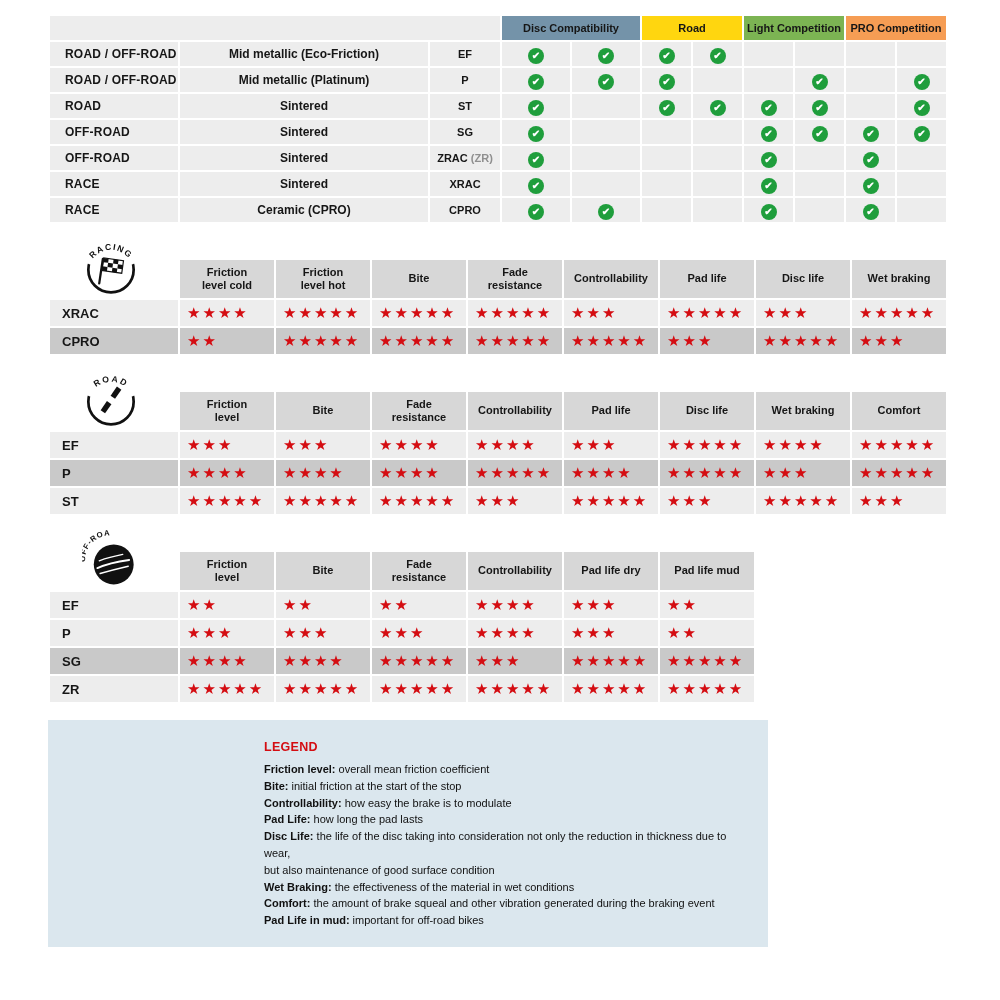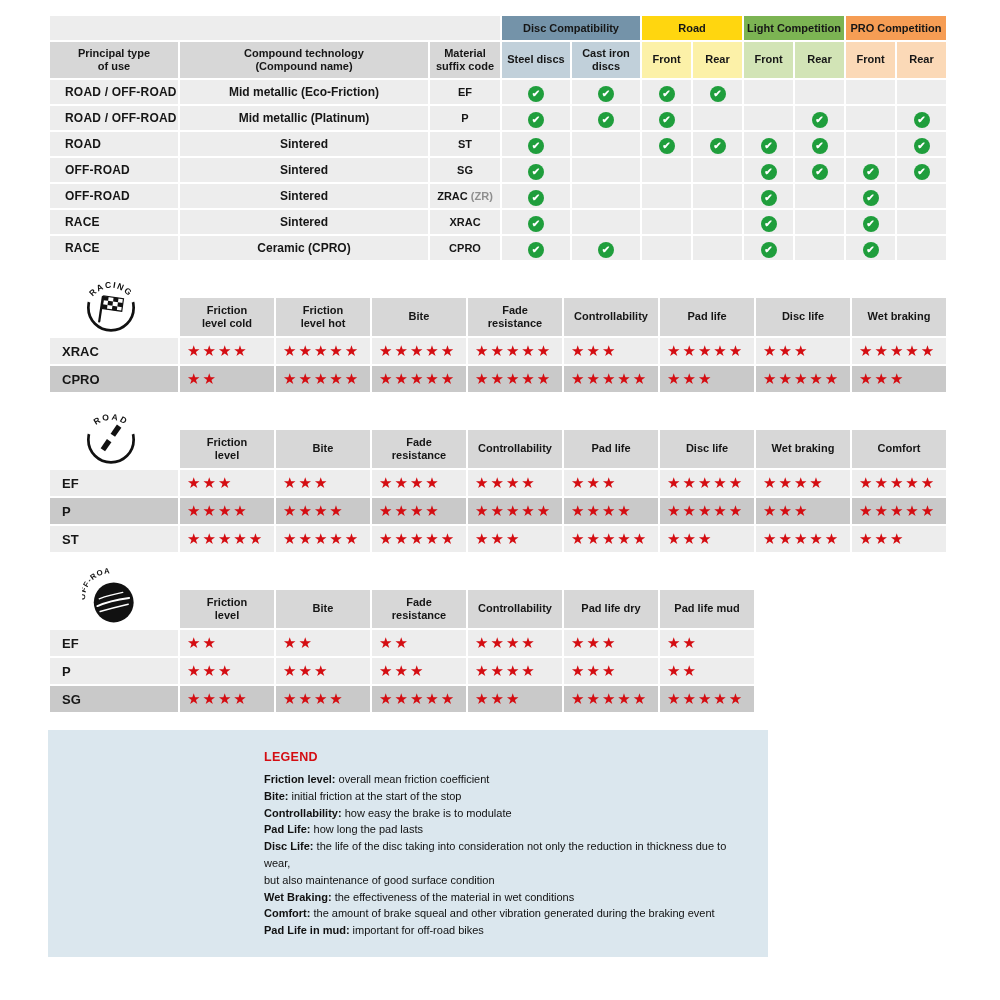--- a/index.html
+++ b/index.html
@@ -87,36 +87,20 @@
         <col style="width:49px">
     </colgroup>
     <thead>
         <tr>
           <td colspan="3" class="blank"></td>
           <th colspan="2" class="ghead g-disc">Disc Compatibility</th>
           <th colspan="2" class="ghead g-road">Road</th>
           <th colspan="2" class="ghead g-light">Light Competition</th>
           <th colspan="2" class="ghead g-pro">PRO Competition</th>
         </tr>
-        <tr>
-          <th class="shead gray">Principal type
-of use</th>
-          <th class="shead gray">Compound technology
-(Compound name)</th>
-          <th class="shead gray">Material
-suffix code</th>
-          <th class="shead s-disc">Steel discs</th>
-          <th class="shead s-disc">Cast iron discs</th>
-          <th class="shead s-road">Front</th>
-          <th class="shead s-road">Rear</th>
-          <th class="shead s-light">Front</th>
-          <th class="shead s-light">Rear</th>
-          <th class="shead s-pro">Front</th>
-          <th class="shead s-pro">Rear</th>
-        </tr>
       </thead>
     <tbody>
         <tr>
           <td class="use">ROAD / OFF-ROAD</td>
           <td class="comp">Mid metallic (Eco-Friction)</td>
           <td class="codec">EF</td>
           <td class="cell"><span class="chk">✔</span></td>
           <td class="cell"><span class="chk">✔</span></td>
           <td class="cell"><span class="chk">✔</span></td>
           <td class="cell"><span class="chk">✔</span></td>
@@ -413,20 +397,29 @@
           </tr>
           <tr class="dark">
             <td class="code">SG</td>
             <td class="stars">★★★★</td>
             <td class="stars">★★★★</td>
             <td class="stars">★★★★★</td>
             <td class="stars">★★★</td>
             <td class="stars">★★★★★</td>
             <td class="stars">★★★★★</td>
           </tr>
+          <tr class="light">
+            <td class="code">ZR</td>
+            <td class="stars">★★★★★</td>
+            <td class="stars">★★★★★</td>
+            <td class="stars">★★★★★</td>
+            <td class="stars">★★★★★</td>
+            <td class="stars">★★★★★</td>
+            <td class="stars">★★★★★</td>
+          </tr>
         </tbody>
       </table>
   </section>
 
   <div class="legend">
     <h3>LEGEND</h3>
     <div>
         <p class="litem"><b>Friction level:</b> overall mean friction coefficient</p>
         <p class="litem"><b>Bite:</b> initial friction at the start of the stop</p>
         <p class="litem"><b>Controllability:</b> how easy the brake is to modulate</p>

